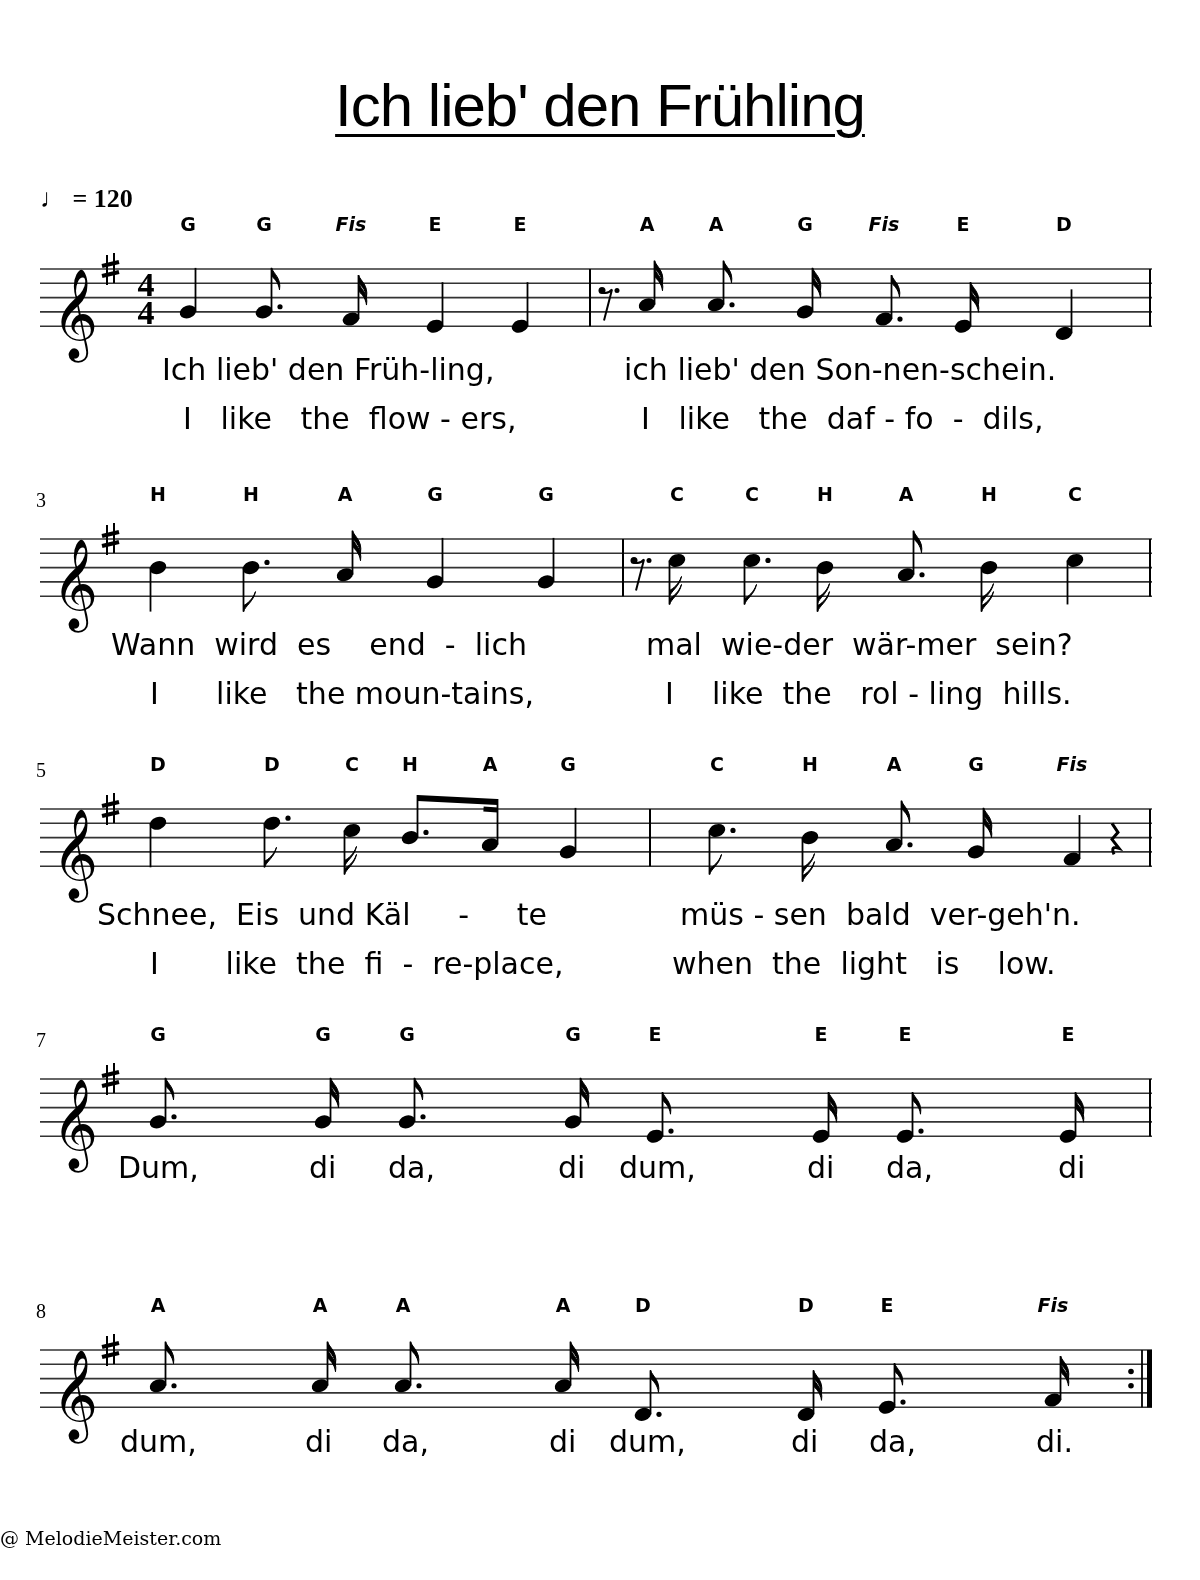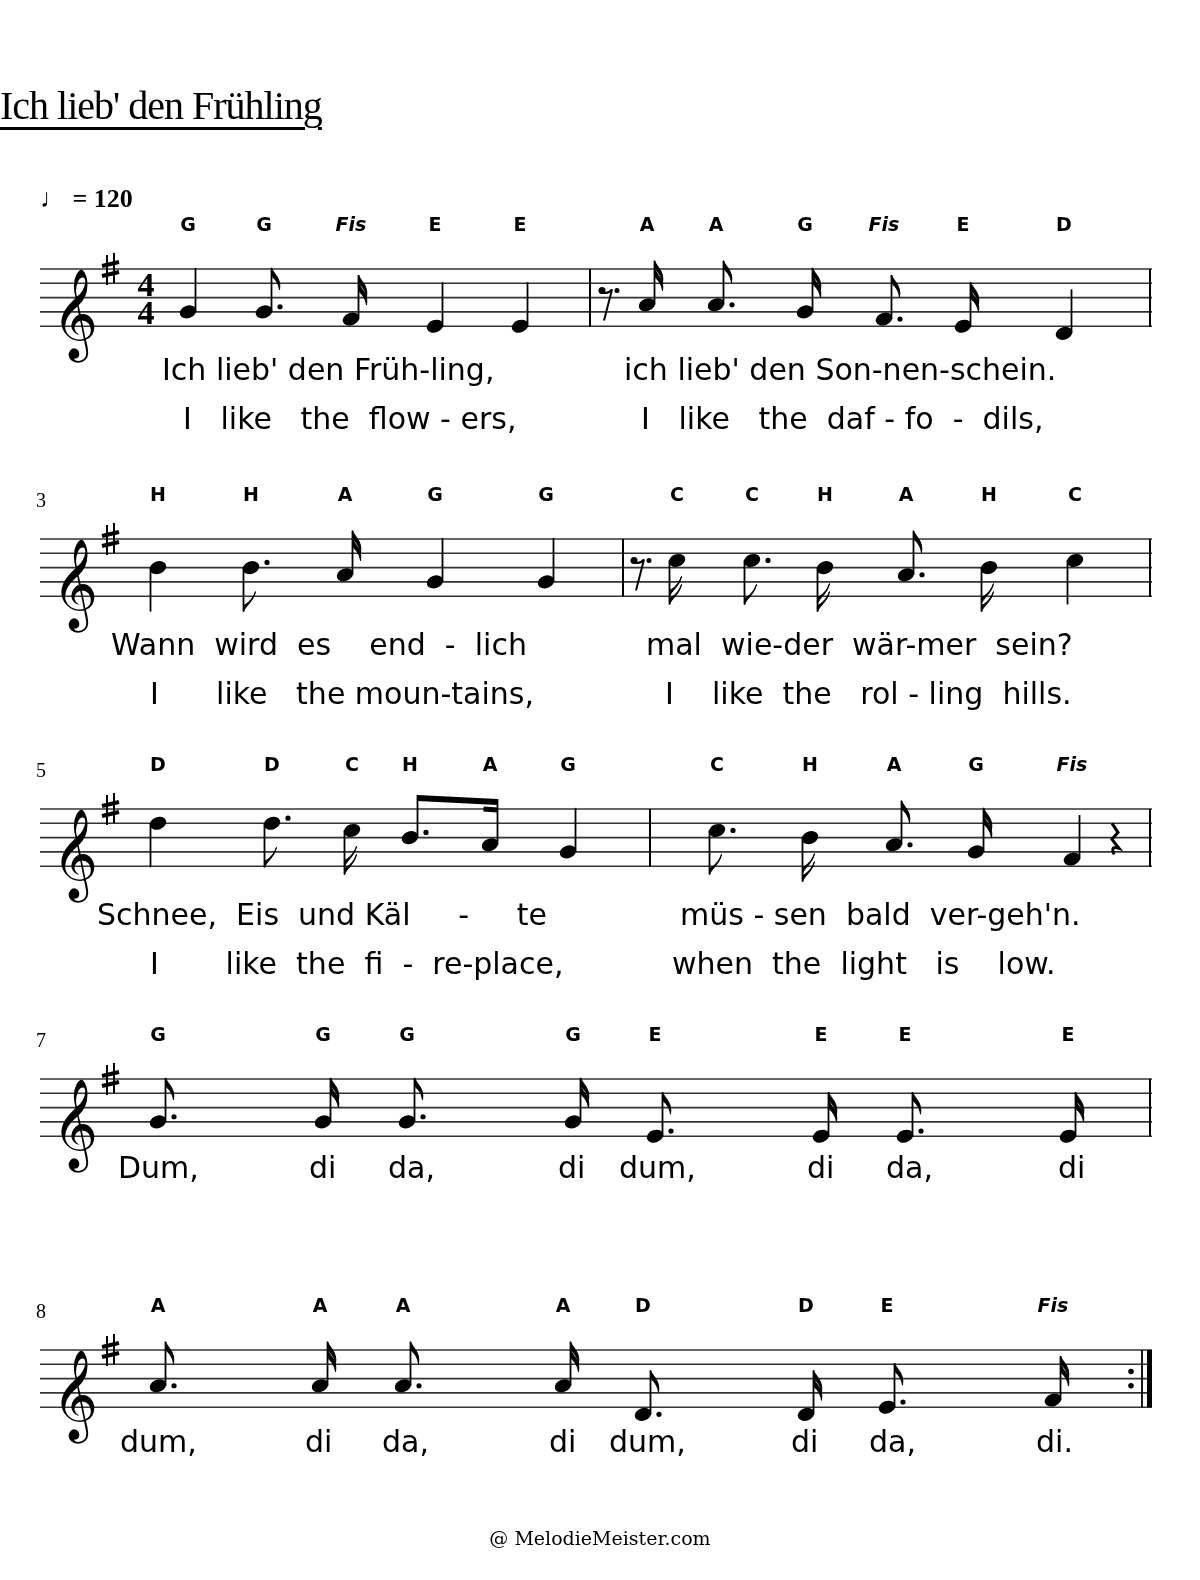--- a/index.html
+++ b/index.html
@@ -1,29 +1,29 @@
 <!DOCTYPE html>
 <html><head>
 <meta charset="utf-8">
 <style>
   html, body { margin: 0; padding: 0; background: #ffffff; }
   body { width: 1200px; height: 1580px; position: relative; overflow: hidden; color: #000; }
   .title {
-    position: absolute; left: 0; right: 0; top: 68px; text-align: left;
-    font-family: Liberation Serif, serif; font-size: 40px; line-height: 76px;
+    position: absolute; left: 0; right: 0; top: 68px; text-align: center;
+    font-family: Liberation Sans, sans-serif; font-size: 60px; line-height: 76px;
     letter-spacing: -1px;
   }
   .title span { text-decoration: underline; text-decoration-thickness: 3px; text-underline-offset: 8px; }
   .tempo {
     position: absolute; left: 40px; top: 184px;
     font-family: "Liberation Serif", serif; font-weight: bold; font-size: 26px;
   }
   svg.score { position: absolute; left: 0; top: 0; }
   .footer {
-    position: absolute; left: 0; right: 0; top: 1527px; text-align: center;
+    position: absolute; left: 0; right: 0; top: 1527px; 
     font-family: "DejaVu Serif", serif; font-size: 19px;
   }
   .noteName { font-family: "DejaVu Sans", sans-serif; font-weight: bold; font-size: 19px; }
   .noteName.it { font-style: italic; }
   .lyric { font-family: "DejaVu Sans", sans-serif; font-size: 30px; }
   .mnum { font-family: "Liberation Serif", serif; font-size: 20px; }
 </style>
 </head>
 <body>
 

